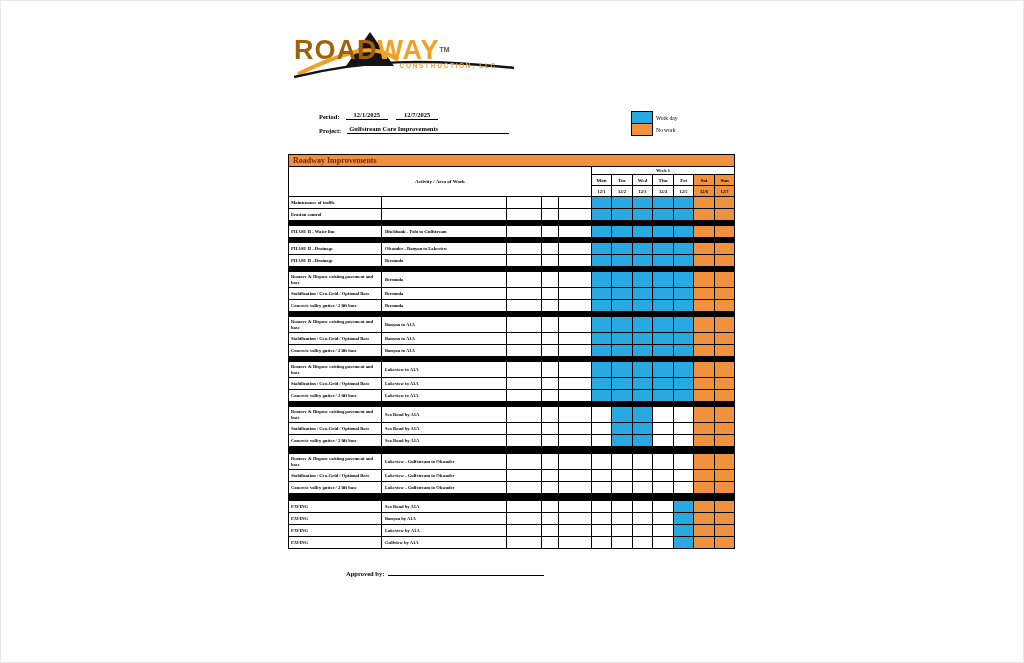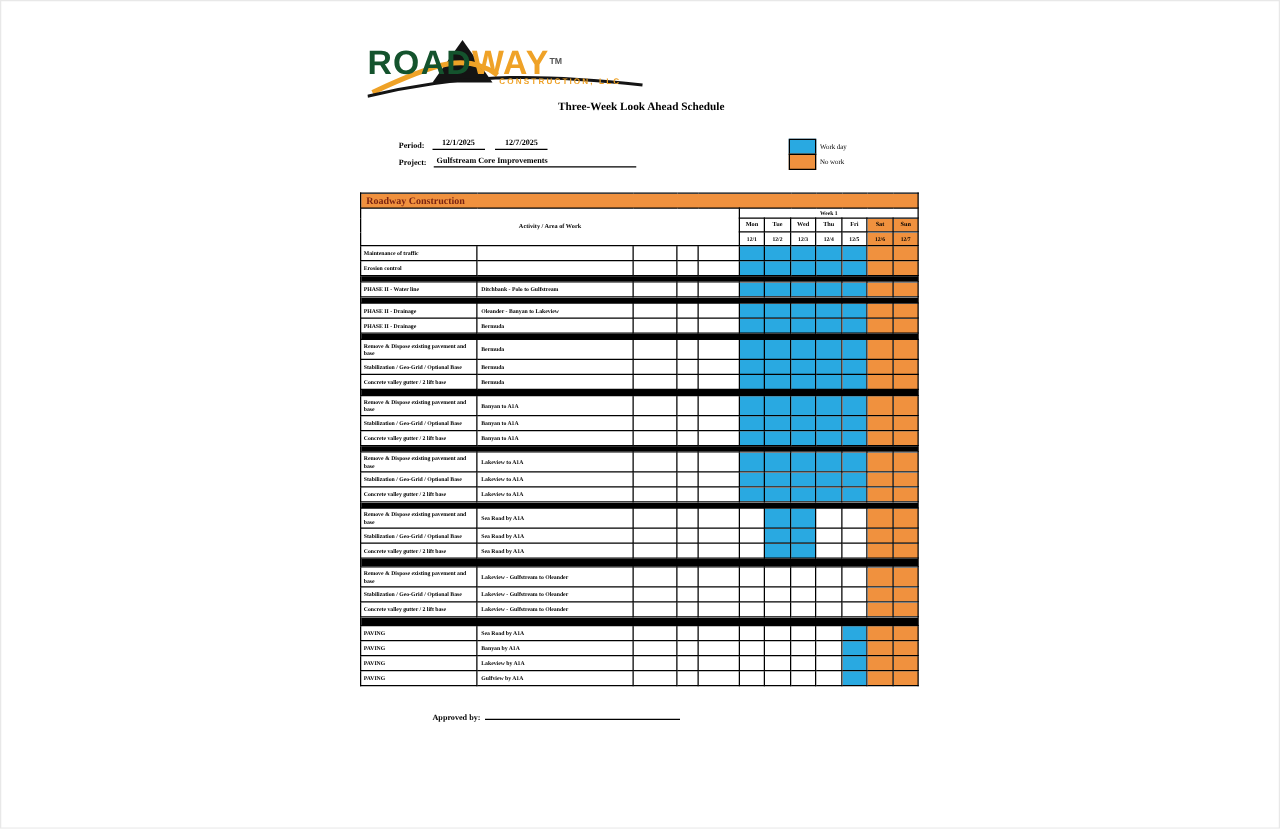--- a/index.html
+++ b/index.html
@@ -7,21 +7,21 @@
     width:1024px;height:663px;background:#ffffff;position:relative;
     font-family:"Liberation Serif",serif;color:#000;overflow:hidden;
   }
   .page{position:absolute;inset:0;border:1px solid #e8e8e8;}
 
   
   .logo{position:absolute;left:293px;top:34px;width:225px;height:50px;}
   .logo svg{position:absolute;left:0;top:-9px;width:225px;height:60px;z-index:1;}
   .logo-text{position:relative;z-index:2;font-family:"Liberation Sans",sans-serif;
     font-weight:900;font-size:27px;line-height:30px;white-space:nowrap;}
-  .logo-road{color:#14532d;letter-spacing:1px;text-align:right;}
+  .logo-road{color:#a16207;letter-spacing:1px;text-align:right;}
   .logo-way{color:#EFA227;letter-spacing:1px;text-align:right;}
   .logo-tm{font-size:7px;vertical-align:top;color:#555;font-weight:700;}
   .logo-sub{position:relative;z-index:2;font-family:"Liberation Sans",sans-serif;
     color:#EFA227;font-weight:700;font-size:6.5px;letter-spacing:1.7px;
     text-align:right;padding-right:22px;margin-top:-3px;}
 
   .doc-title{position:absolute;left:0;top:79px;width:1024px;text-align:center;
     font-size:9px;font-weight:700;}
 
   
@@ -67,21 +67,20 @@
   <div class="logo">
     <svg viewBox="0 0 225 60">
       <path d="M52,40 L76,6 L100,40 Z" fill="#141414"></path>
       <path d="M4,48 C55,24 80,16 104,34" stroke="#EFA227" stroke-width="4" fill="none"></path>
       <path d="M0,51 C70,34 130,32 220,42" stroke="#141414" stroke-width="2.5" fill="none"></path>
     </svg>
     <div class="logo-text"><span class="logo-road">ROAD</span><span class="logo-way">WAY</span><span class="logo-tm">TM</span></div>
     <div class="logo-sub">CONSTRUCTION, LLC</div>
   </div>
 
-  <div class="doc-title">Three-Week Look Ahead Schedule</div>
 
   <div class="meta">
     <div class="meta-row">
       <span class="meta-label">Period:</span>
       <span class="u-val">12/1/2025</span>
       <span class="u-val">12/7/2025</span>
     </div>
     <div class="meta-row">
       <span class="meta-label">Project:</span>
       <span class="u-long">Gulfstream Core Improvements</span>
@@ -110,21 +109,21 @@
         <col style="width:20px">
           <col style="width:21px">
           <col style="width:20px">
         <col style="width:21px">
           <col style="width:20px">
           <col style="width:21px">
           <col style="width:20px">
       </colgroup>
       <thead>
         <tr class="title-bar">
-          <td colspan="12">Roadway Construction</td>
+          <td colspan="12">Roadway Improvements</td>
         </tr>
         <tr>
           <td class="act-header" colspan="5" rowspan="3">Activity / Area of Work</td>
           <td class="week-cell" colspan="7">Week 1</td>
         </tr>
         <tr id="day-names-row">
             <td class="dayname">Mon</td>
             <td class="dayname">Tue</td>
             <td class="dayname">Wed</td>
             <td class="dayname">Thu</td>

